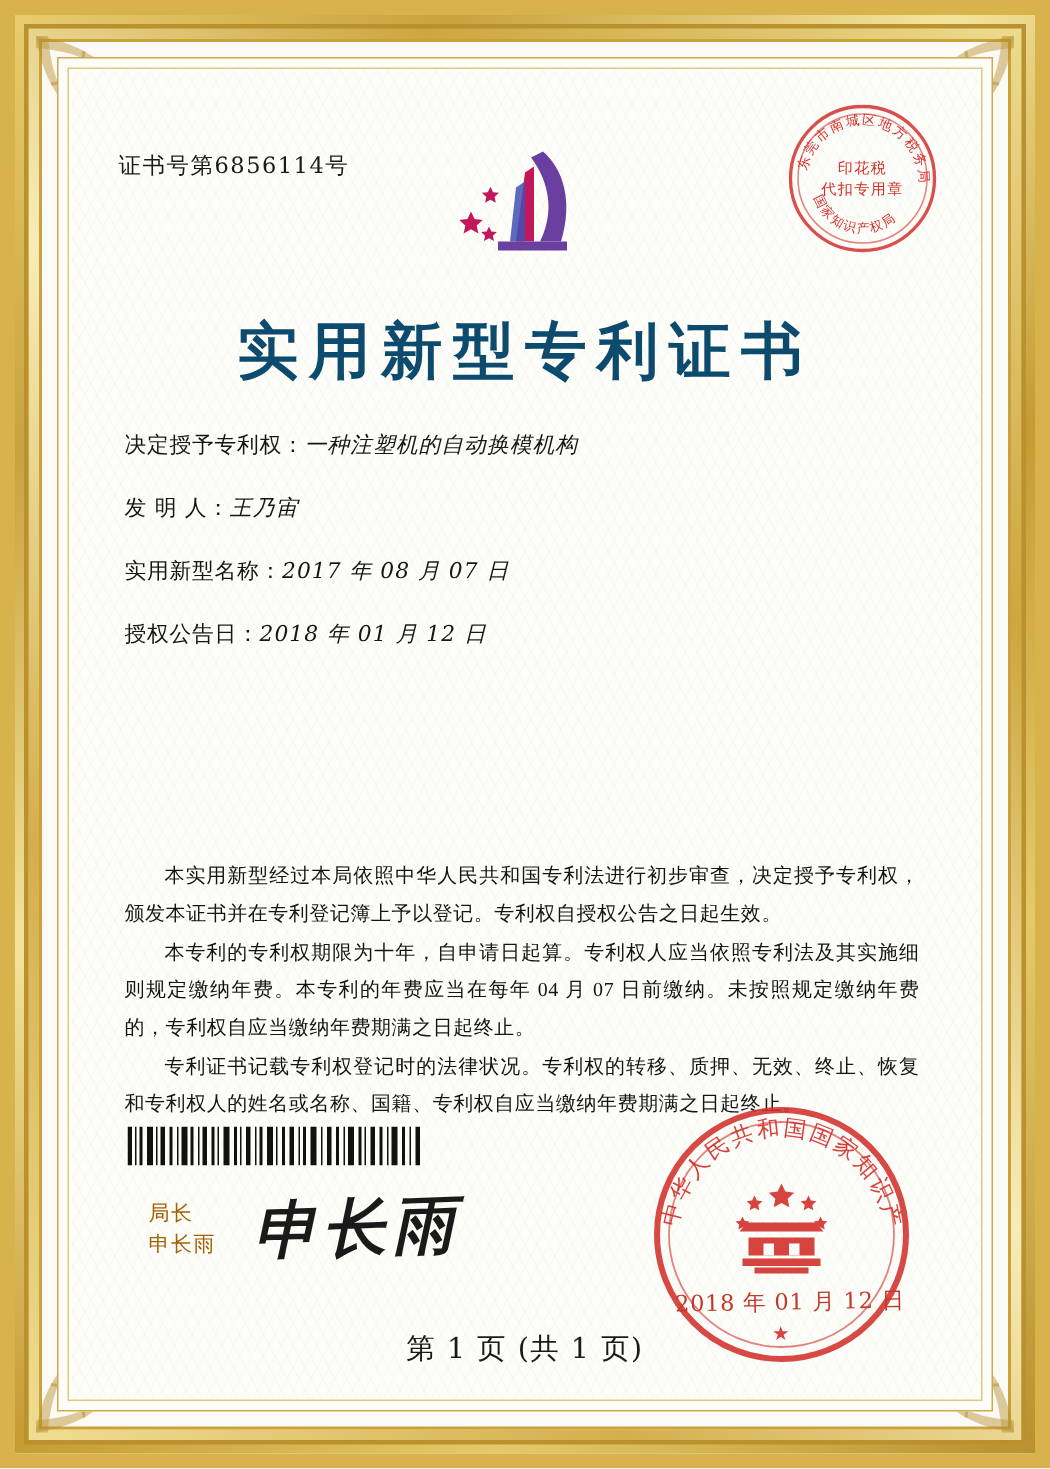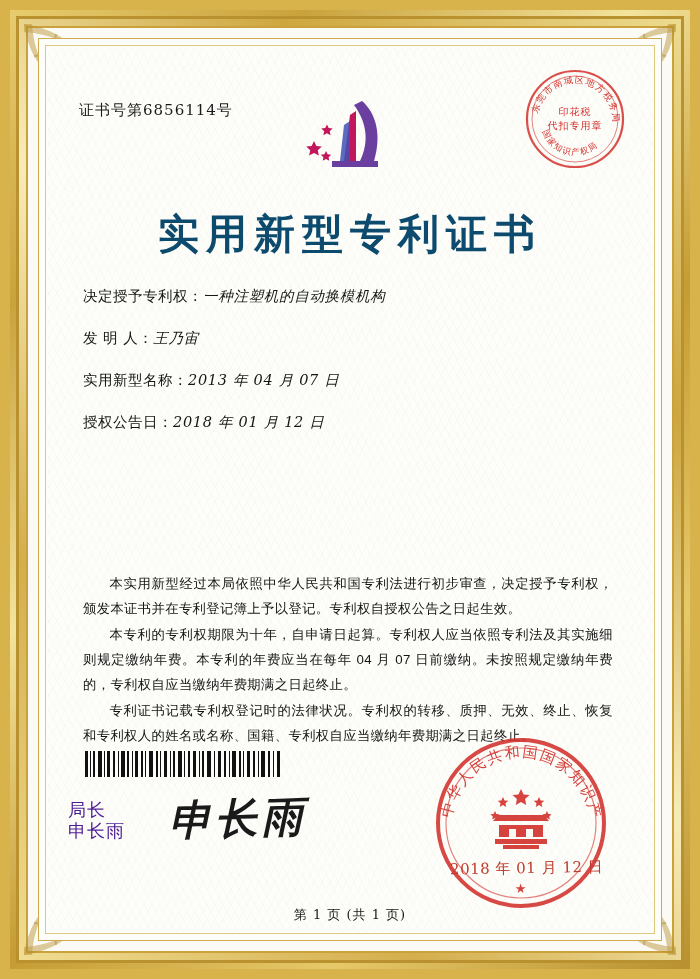--- a/index.html
+++ b/index.html
@@ -142,45 +142,45 @@
   
   .body-text {
     position: absolute;
     left: 44px;
     right: 48px;
     top: 532px;
     font-size: 13.3px;
     line-height: 25px;
     color: #141414;
     text-align: justify;
-    font-family: Liberation Sans, sans-serif;
+    font-family: Liberation Serif, serif;
   }
   .body-text p {
     margin: 0 0 1px 0;
     text-indent: 2em;
     letter-spacing: .4px;
   }
 
   
   .barcode {
     position: absolute;
     left: 46px;
     top: 712px;
     width: 196px;
     height: 26px;
   }
 
   
   .sig-block {
     position: absolute;
-    left: 29px;
+    left: 60px;
     top: 760px;
-    font-size: 18px;
+    font-size: 14px;
     line-height: 21px;
-    color: #4c1d95;
+    color: #a16207;
     font-family: "DejaVu Serif", serif;
     letter-spacing: 1px;
   }
   .handwriting {
     position: absolute;
     left: 130px;
     top: 752px;
     font-size: 42px;
     font-family: "DejaVu Serif", serif;
     font-style: italic;
@@ -204,23 +204,23 @@
     font-size: 15px;
     color: #c0392b;
     font-family: "DejaVu Serif", serif;
     letter-spacing: .5px;
     transform: rotate(-1deg);
   }
 
   .page-no {
     position: absolute;
     left: 0; right: 0;
-    bottom: 16px;
+    bottom: 28px;
     text-align: center;
-    font-size: 13px;
+    font-size: 19px;
     color: #1a1a1a;
     font-family: "DejaVu Serif", serif;
     letter-spacing: 1px;
   }
 </style>
 </head>
 <body>
 
 <div class="page">
 
@@ -307,21 +307,21 @@
     <div class="title">实用新型专利证书</div>
 
     <div class="fields">
       <div class="field-row">
         <span class="lbl">决定授予专利权：</span><span class="val">一种注塑机的自动换模机构</span>
       </div>
       <div class="field-row">
         <span class="lbl">发  明  人：</span><span class="val">王乃宙</span>
       </div>
       <div class="field-row">
-        <span class="lbl">实用新型名称：</span><span class="val">2013 年 04 月 07 日</span>
+        <span class="lbl">实用新型名称：</span><span class="val">2017 年 08 月 07 日</span>
       </div>
       <div class="field-row">
         <span class="lbl">授权公告日：</span><span class="val">2018 年 01 月 12 日</span>
       </div>
     </div>
 
     <div class="body-text">
       <p>本实用新型经过本局依照中华人民共和国专利法进行初步审查，决定授予专利权，颁发本证书并在专利登记簿上予以登记。专利权自授权公告之日起生效。</p>
       <p>本专利的专利权期限为十年，自申请日起算。专利权人应当依照专利法及其实施细则规定缴纳年费。本专利的年费应当在每年 04 月 07 日前缴纳。未按照规定缴纳年费的，专利权自应当缴纳年费期满之日起终止。</p>
       <p>专利证书记载专利权登记时的法律状况。专利权的转移、质押、无效、终止、恢复和专利权人的姓名或名称、国籍、专利权自应当缴纳年费期满之日起终止。</p>

